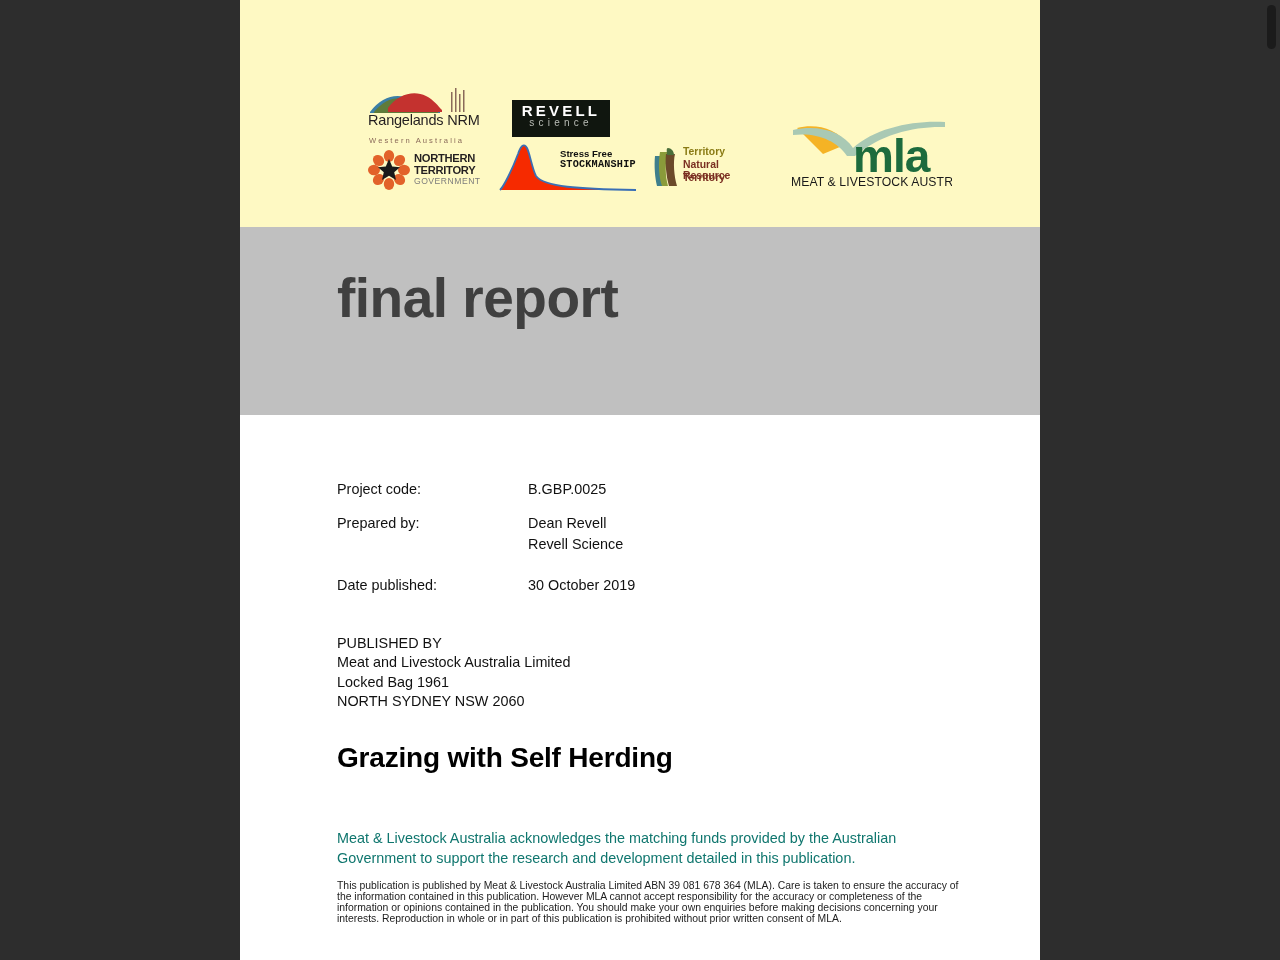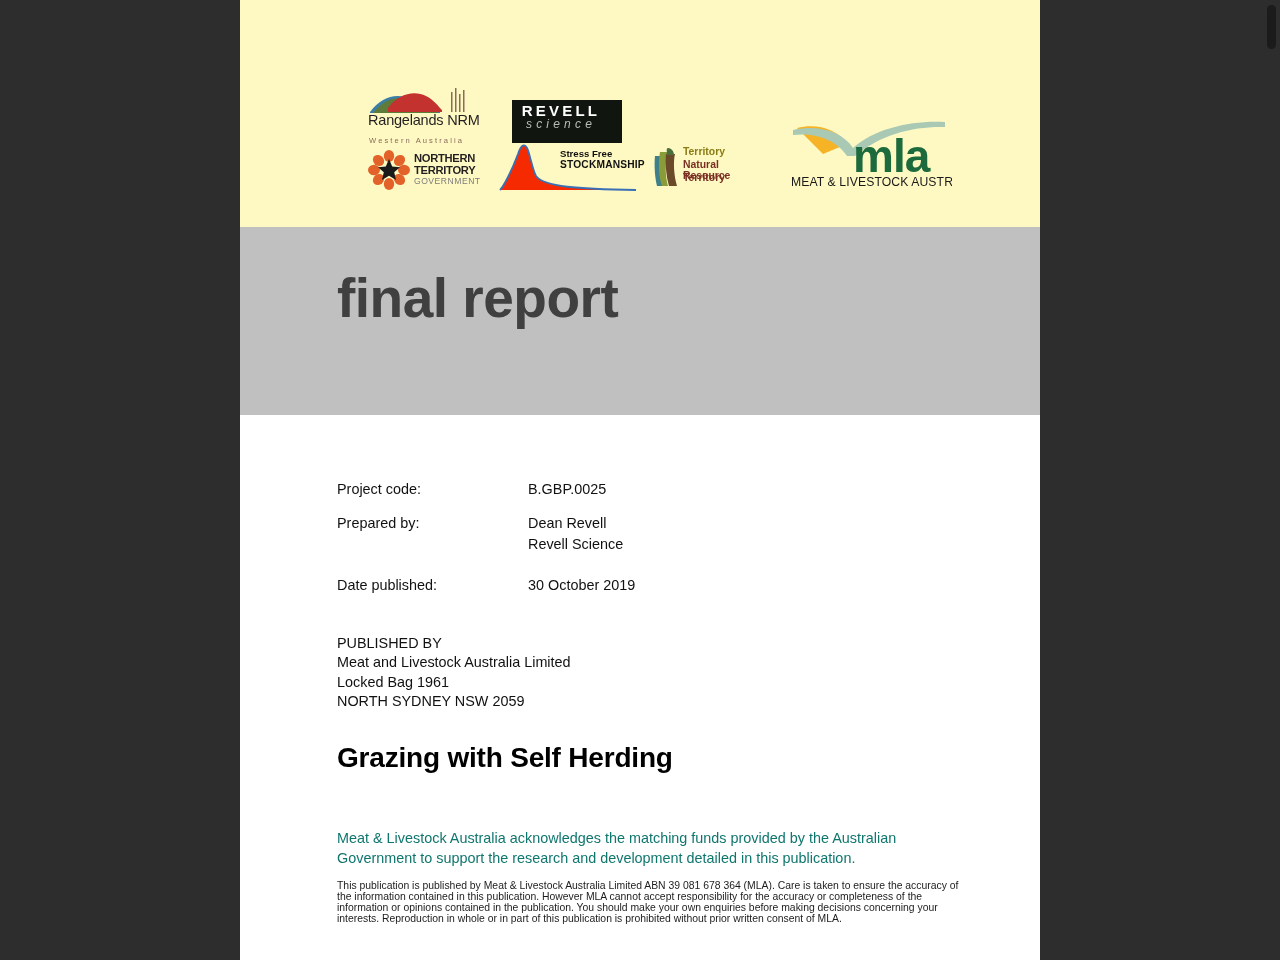--- a/index.html
+++ b/index.html
@@ -70,45 +70,44 @@
     font-size: 14.5px; color: #231f20; letter-spacing: -0.2px;
     font-family: "Liberation Sans", sans-serif;
   }
   #logo-rangelands .rng-t2 {
     position: absolute; left: 1px; top: 48px; width: 115px;
     font-size: 7.6px; color: #8a6a5a; letter-spacing: 2.1px;
   }
 
   
   #logo-revell {
-    left: 272px; top: 100px; width: 98px; height: 43px;
+    left: 272px; top: 100px; width: 98px; height: 37px;
     background: #10160f;
-    padding-left: 12px;
   }
   #logo-revell .rv1 {
     position: absolute; left: 0; top: 2px; width: 98px; text-align: center;
     color: #ffffff; font-size: 15px; font-weight: bold; letter-spacing: 3.2px;
   }
   #logo-revell .rv2 {
     position: absolute; left: 0; top: 17px; width: 98px; text-align: center;
-    color: #b9bdb6; font-size: 12px; letter-spacing: 4.2px; font-style: italic;
+    color: #b9bdb6; font-size: 10px; letter-spacing: 4.2px;
   }
 
   
   #logo-nt { left: 128px; top: 150px; width: 116px; height: 40px; }
   #logo-nt .nt-mark { position: absolute; left: 0; top: 0; width: 42px; height: 40px; }
   #logo-nt .nt-l1 { position: absolute; left: 46px; top: 2px; font-size: 11.2px; font-weight: bold; color: #231f20; letter-spacing: -0.3px; }
   #logo-nt .nt-l2 { position: absolute; left: 46px; top: 14px; font-size: 11.2px; font-weight: bold; color: #231f20; letter-spacing: -0.3px; }
   #logo-nt .nt-l3 { position: absolute; left: 46px; top: 26px; font-size: 8.6px; color: #7c7c7c; letter-spacing: 0.5px; }
 
   
   #logo-sfs { left: 258px; top: 140px; width: 140px; height: 52px; }
   #logo-sfs .sfs-curve { position: absolute; left: 0; top: 0; width: 140px; height: 52px; }
   #logo-sfs .sfs-t1 { position: absolute; left: 62px; top: 8px; font-size: 9.6px; font-weight: bold; color: #111; }
-  #logo-sfs .sfs-t2 { position: absolute; left: 62px; top: 19px; font-size: 10.2px; font-weight: bold; color: #111; letter-spacing: 0.2px; }
+  #logo-sfs .sfs-t2 { position: absolute; left: 62px; top: 19px; font-size: 10.2px; font-weight: bold; color: #111; letter-spacing: 0.2px; font-family: Liberation Mono, monospace; }
 
   
   #logo-tnrm { left: 412px; top: 146px; width: 112px; height: 42px; }
   #logo-tnrm .tn-mark { position: absolute; left: 0; top: 0; width: 28px; height: 42px; }
   #logo-tnrm .tn-l1 { position: absolute; left: 31px; top: 0px;  font-size: 10.4px; font-weight: bold; color: #8a7b14; }
   #logo-tnrm .tn-l2 { position: absolute; left: 31px; top: 13px; font-size: 10.4px; font-weight: bold; color: #7a2f22; }
   #logo-tnrm .tn-l3 { position: absolute; left: 31px; top: 26px; font-size: 10.4px; font-weight: bold; color: #7a2f22; }
 
   
   #logo-mla { left: 545px; top: 110px; width: 167px; height: 80px; }
@@ -298,21 +297,21 @@
       <div class="meta-row" id="meta-r3">
         <span class="meta-label">Date published:</span>
         <span class="meta-value">30 October 2019</span>
       </div>
     </div>
 
     <div id="publisher">
       <div>PUBLISHED BY</div>
       <div>Meat and Livestock Australia Limited</div>
       <div>Locked Bag 1961</div>
-      <div>NORTH SYDNEY NSW 2059</div>
+      <div>NORTH SYDNEY NSW 2060</div>
     </div>
 
     <div id="doc-title">Grazing with Self Herding</div>
 
     <div id="ack">Meat &amp; Livestock Australia acknowledges the matching funds provided by the Australian Government to support the research and development detailed in this publication.</div>
 
     <div id="disclaimer">This publication is published by Meat &amp; Livestock Australia Limited ABN 39 081 678 364 (MLA). Care is taken to ensure the accuracy of the information contained in this publication. However MLA cannot accept responsibility for the accuracy or completeness of the information or opinions contained in the publication. You should  make your own enquiries before making decisions concerning your interests. Reproduction in whole or in part of this publication is prohibited without prior written consent of MLA.</div>
 
   </div>
 

